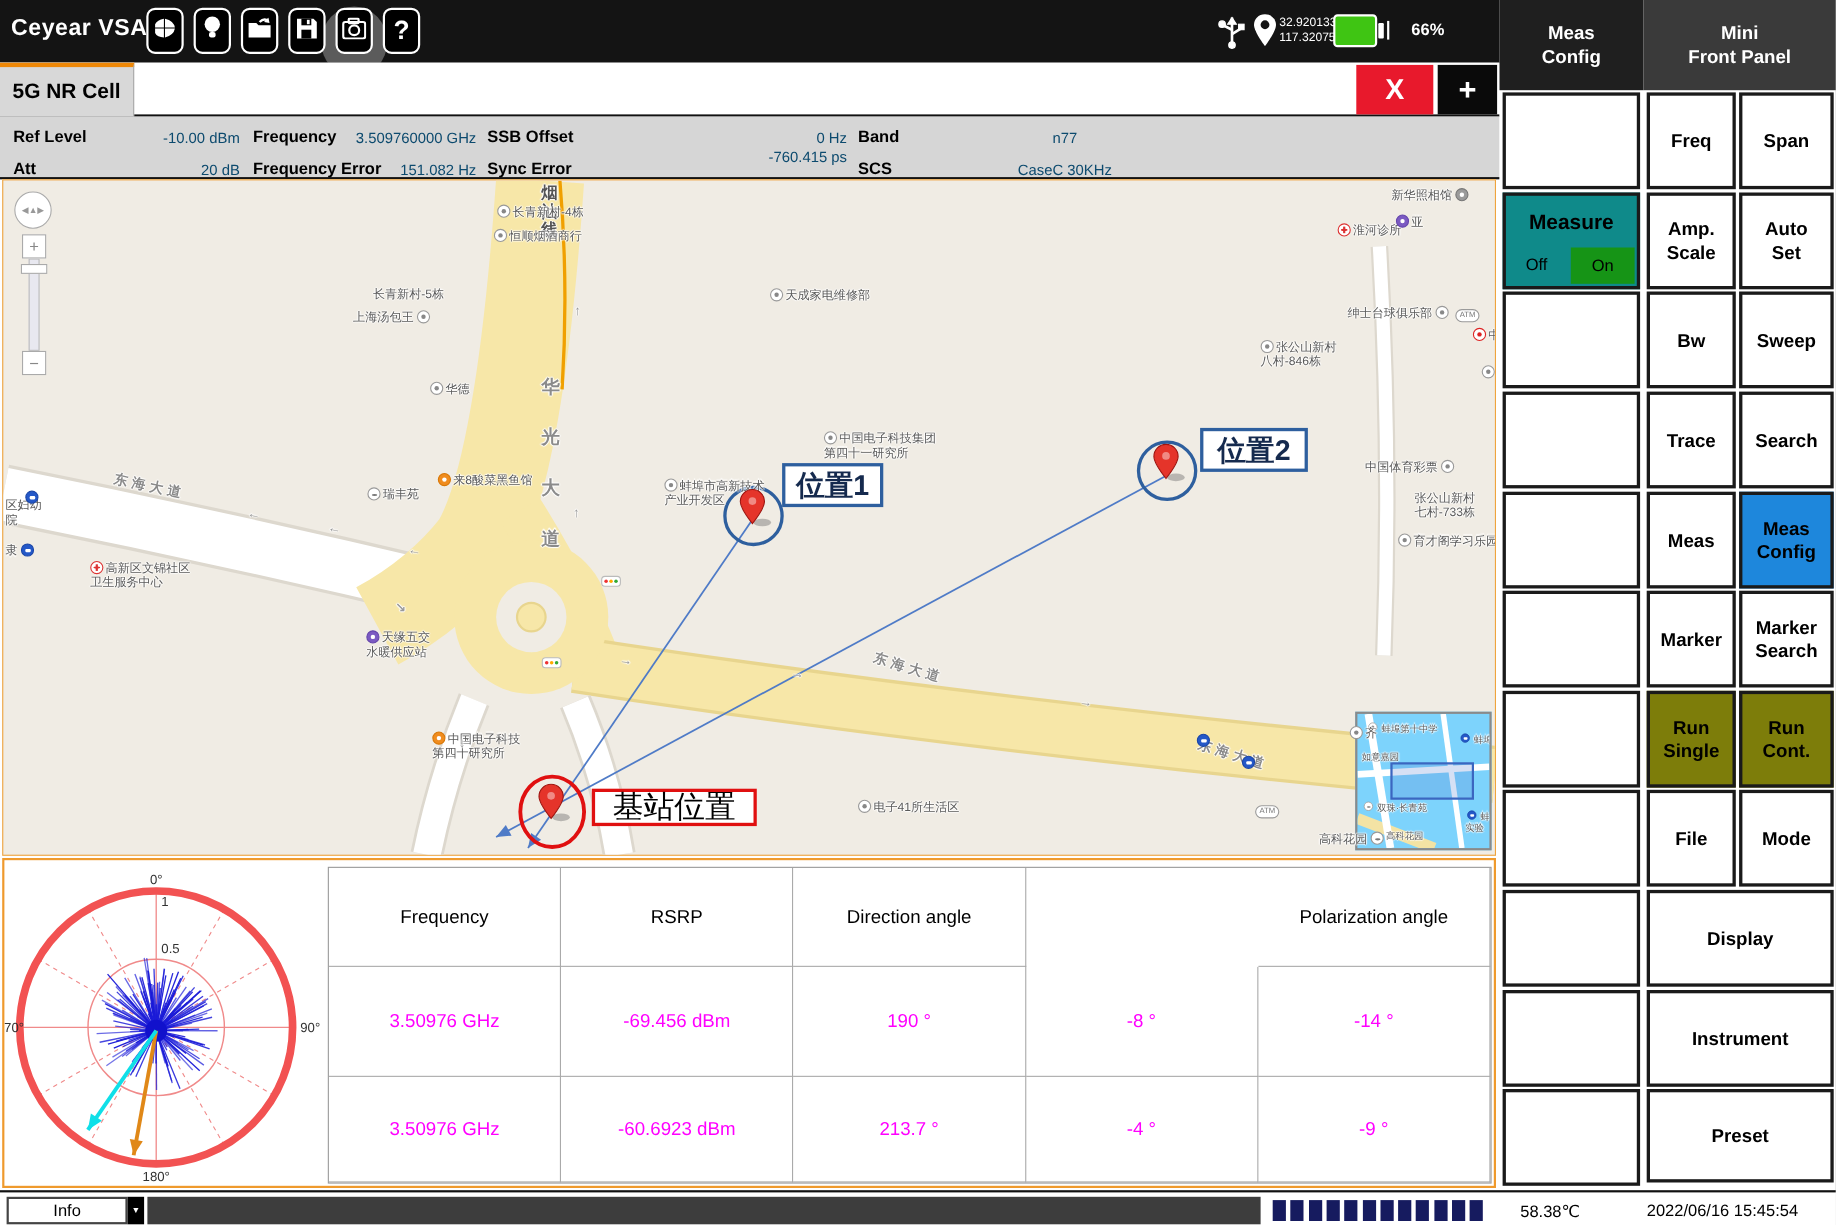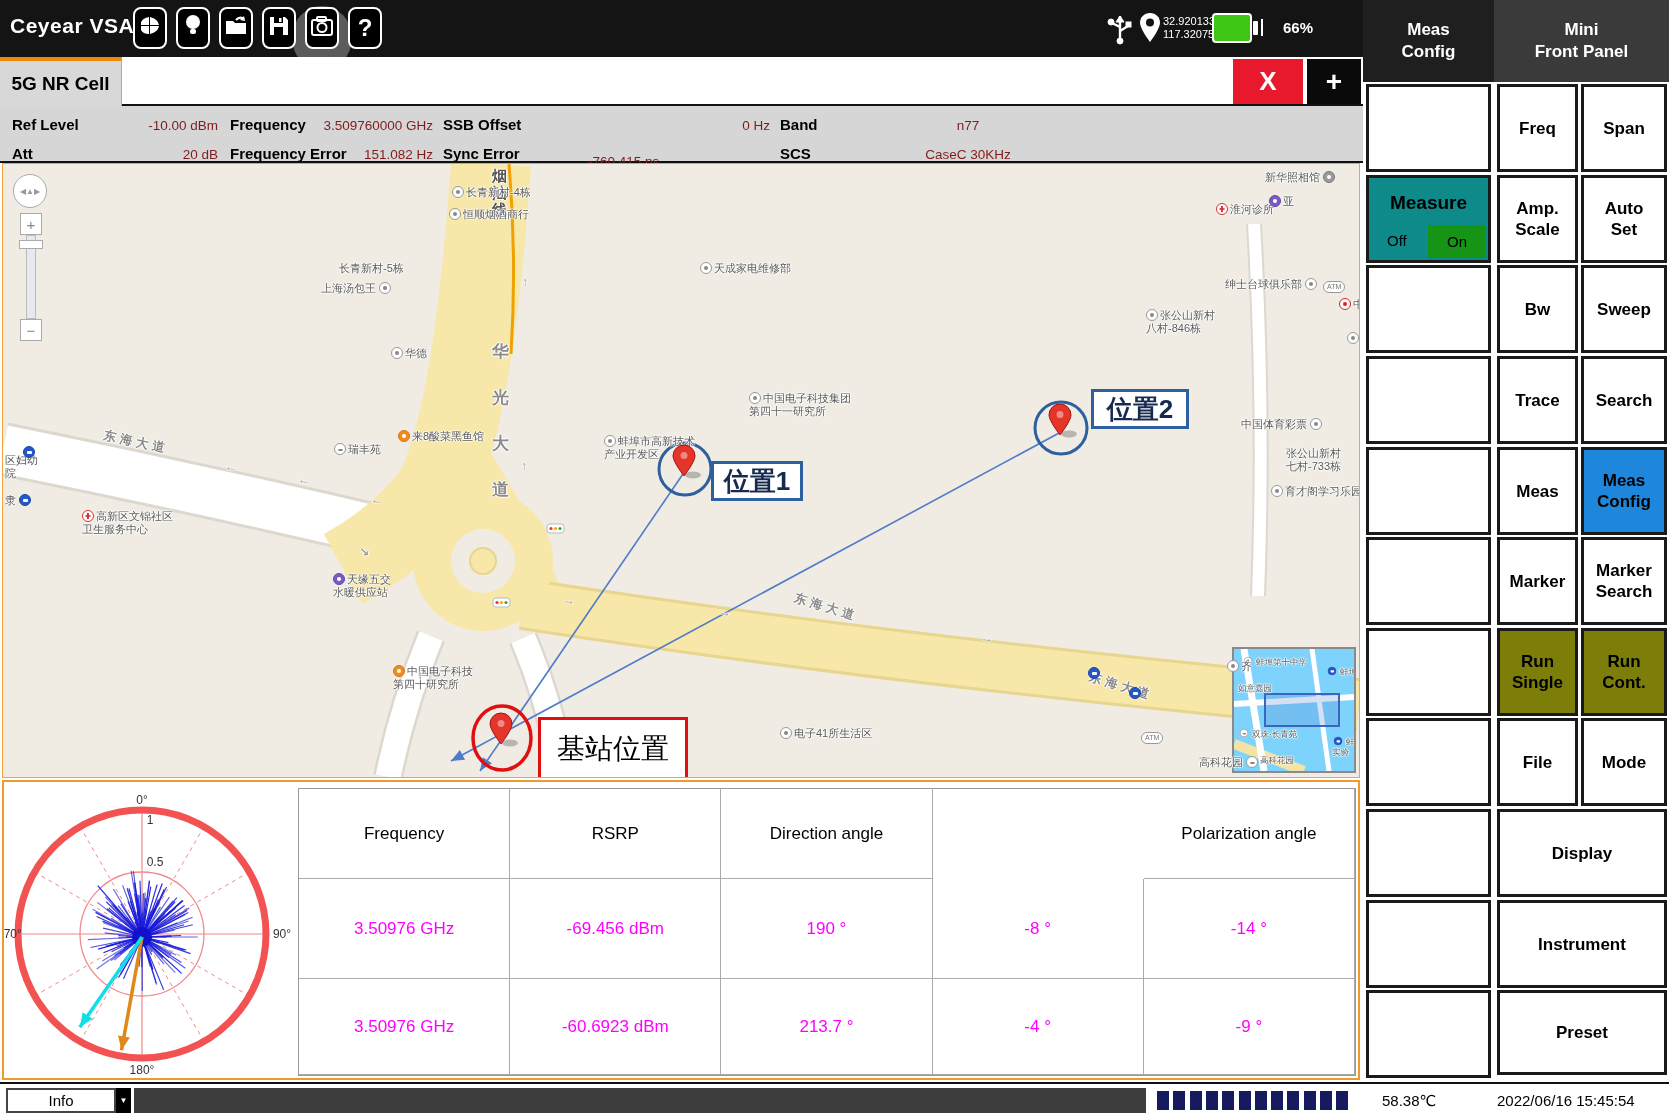--- a/index.html
+++ b/index.html
@@ -26,21 +26,21 @@
   #tabrow{left:0;top:57px;width:1363px;height:49px;background:#fff;border-bottom:2px solid #111;box-sizing:border-box;}
   #tab5g{left:0;top:57px;width:122px;height:49px;background:#d8d8d8;border-top:4px solid #ef8807;
          box-sizing:border-box;display:flex;align-items:center;justify-content:center;font-size:19px;font-weight:bold;color:#000;border-right:1px solid #aaa;}
   #btn-close{left:1233px;top:59px;width:70px;height:45px;background:#e8192c;color:#fff;font-size:26px;font-weight:bold;
              display:flex;align-items:center;justify-content:center;}
   #btn-add{left:1307px;top:59px;width:54px;height:45px;background:#0a0a0a;color:#fff;font-size:28px;font-weight:bold;
            display:flex;align-items:center;justify-content:center;}
   
   #params{left:0;top:106px;width:1363px;height:57px;background:#d6d6d6;border-bottom:2px solid #111;box-sizing:border-box;}
   .p-label{font-size:15px;font-weight:bold;color:#000;}
-  .p-value{font-size:13.5px;color:#7f1d1d;}
+  .p-value{font-size:13.5px;color:#0c4a6e;}
   
   #map{left:2px;top:163px;width:1358px;height:615px;background:#f0ece4;border:1px solid #efa43c;box-sizing:border-box;overflow:hidden;}
   .poi{position:absolute;font-size:11px;color:#5a5a5a;white-space:pre;line-height:13px;
        text-shadow:1px 0 1px #fff,-1px 0 1px #fff,0 1px 1px #fff,0 -1px 1px #fff;}
   .poi.road{font-size:12.5px;color:#8a8a8a;font-weight:bold;letter-spacing:4px;}
   .poi.rail{font-size:15px;color:#555;font-weight:bold;line-height:17px;}
   .poi.avenue{font-size:17px;color:#8b8b8b;font-weight:bold;line-height:46px;}
   .poi.arr{font-size:12px;color:#9a9a9a;font-weight:bold;}
   .mico{display:inline-block;width:12px;height:12px;border-radius:50%;background:#fff;border:1px solid #999;
         box-sizing:border-box;vertical-align:-2px;margin-right:2px;position:relative;}
@@ -169,21 +169,21 @@
       <div class="abs p-value" style="left: 312px; top: 12px; width: 121px; text-align: right;">3.509760000 GHz</div>
       <div class="abs p-label" style="left: 443px; top: 10px;">SSB Offset</div>
       <div class="abs p-value" style="left: 588px; top: 12px; width: 182px; text-align: right;">0 Hz</div>
       <div class="abs p-label" style="left: 780px; top: 10px;">Band</div>
       <div class="abs p-value" style="left: 868px; top: 12px; width: 200px; text-align: center;">n77</div>
       <div class="abs p-label" style="left: 12px; top: 39px;">Att</div>
       <div class="abs p-value" style="left: 108px; top: 41px; width: 110px; text-align: right;">20 dB</div>
       <div class="abs p-label" style="left: 230px; top: 39px;">Frequency Error</div>
       <div class="abs p-value" style="left: 312px; top: 41px; width: 121px; text-align: right;">151.082 Hz</div>
       <div class="abs p-label" style="left: 443px; top: 39px;">Sync Error</div>
-      <div class="abs p-value" style="left: 588px; top: 48px; width: 182px; text-align: left;">-760.415 ps</div>
+      <div class="abs p-value" style="left: 588px; top: 29px; width: 182px; text-align: right;">-760.415 ps</div>
       <div class="abs p-label" style="left: 780px; top: 39px;">SCS</div>
       <div class="abs p-value" style="left: 868px; top: 41px; width: 200px; text-align: center;">CaseC 30KHz</div>
     </div>
 
   <div class="abs" id="map">
     <svg class="abs" style="left:0;top:0" width="1356" height="613" viewBox="0 0 1356 613">
       <path d="M0,285 Q200,325 398,372" stroke="#ddd8ce" stroke-width="54" fill="none"></path>
       <path d="M0,285 Q200,325 398,372" stroke="#ffffff" stroke-width="48" fill="none"></path>
       <path d="M488,0 Q470,260 430,330 Q395,375 340,405" stroke="#f7e7a8" stroke-width="80" fill="none"></path>
       <path d="M470,300 Q520,380 545,450" stroke="#f7e7a8" stroke-width="42" fill="none"></path>
@@ -308,31 +308,31 @@
         <div class="poi arr" style="left: 560px; top: 430px; transform: rotate(8deg);"><span>→</span></div>
         <div class="poi arr" style="left: 716px; top: 442px; transform: rotate(8deg);"><span>→</span></div>
         <div class="poi arr" style="left: 978px; top: 468px; transform: rotate(8deg);"><span>→</span></div>
         <div class="poi arr" style="left: 414px; top: 505px;"><span>↓</span></div>
       </div>
     <div id="map-markers">
         <svg width="40" height="40" style="position: absolute; left: 661px; top: 280px;">
           <path d="M20,32 C20,32 9,18 9,12 a11,11 0 1 1 22,0 C31,18 20,32 20,32 Z" fill="#e5342a" stroke="#9e1510" stroke-width="1"></path>
           <circle cx="20" cy="11.5" r="3.5" fill="#f08a84"></circle>
         </svg>
-        <div class="mk-box blue" style="left: 708px; top: 257px; width: 92px; height: 40px; margin-top: 40px;">位置1</div>
+        <div class="mk-box blue" style="left: 708px; top: 257px; width: 92px; height: 40px;">位置1</div>
         <svg width="40" height="40" style="position: absolute; left: 1037px; top: 239px;">
           <path d="M20,32 C20,32 9,18 9,12 a11,11 0 1 1 22,0 C31,18 20,32 20,32 Z" fill="#e5342a" stroke="#9e1510" stroke-width="1"></path>
           <circle cx="20" cy="11.5" r="3.5" fill="#f08a84"></circle>
         </svg>
         <div class="mk-box blue" style="left: 1088px; top: 225px; width: 98px; height: 40px;">位置2</div>
         <svg width="40" height="40" style="position: absolute; left: 478px; top: 548px;">
           <path d="M20,32 C20,32 9,18 9,12 a11,11 0 1 1 22,0 C31,18 20,32 20,32 Z" fill="#e5342a" stroke="#9e1510" stroke-width="1"></path>
           <circle cx="20" cy="11.5" r="3.5" fill="#f08a84"></circle>
         </svg>
-        <div class="mk-box red" style="left: 535px; top: 553px; width: 150px; height: 64px;">基站位置</div>
+        <div class="mk-box red" style="left: 535px; top: 553px; width: 150px; height: 34px;">基站位置</div>
       </div>
   </div>
 
   <div class="abs" id="panel">
     <svg class="abs" id="polar" style="left:0;top:0" width="300" height="296" viewBox="0 0 300 296">
         <line x1="138" y1="152" x2="200" y2="44.612849930729595" stroke="#f08a8a" stroke-width="1" stroke-dasharray="4,4"></line>
         <line x1="138" y1="152" x2="245.38715006927038" y2="89.99999999999999" stroke="#f08a8a" stroke-width="1" stroke-dasharray="4,4"></line>
         <line x1="138" y1="152" x2="245.3871500692704" y2="213.99999999999997" stroke="#f08a8a" stroke-width="1" stroke-dasharray="4,4"></line>
         <line x1="138" y1="152" x2="200" y2="259.38715006927043" stroke="#f08a8a" stroke-width="1" stroke-dasharray="4,4"></line>
         <line x1="138" y1="152" x2="75.99999999999999" y2="259.3871500692704" stroke="#f08a8a" stroke-width="1" stroke-dasharray="4,4"></line>

